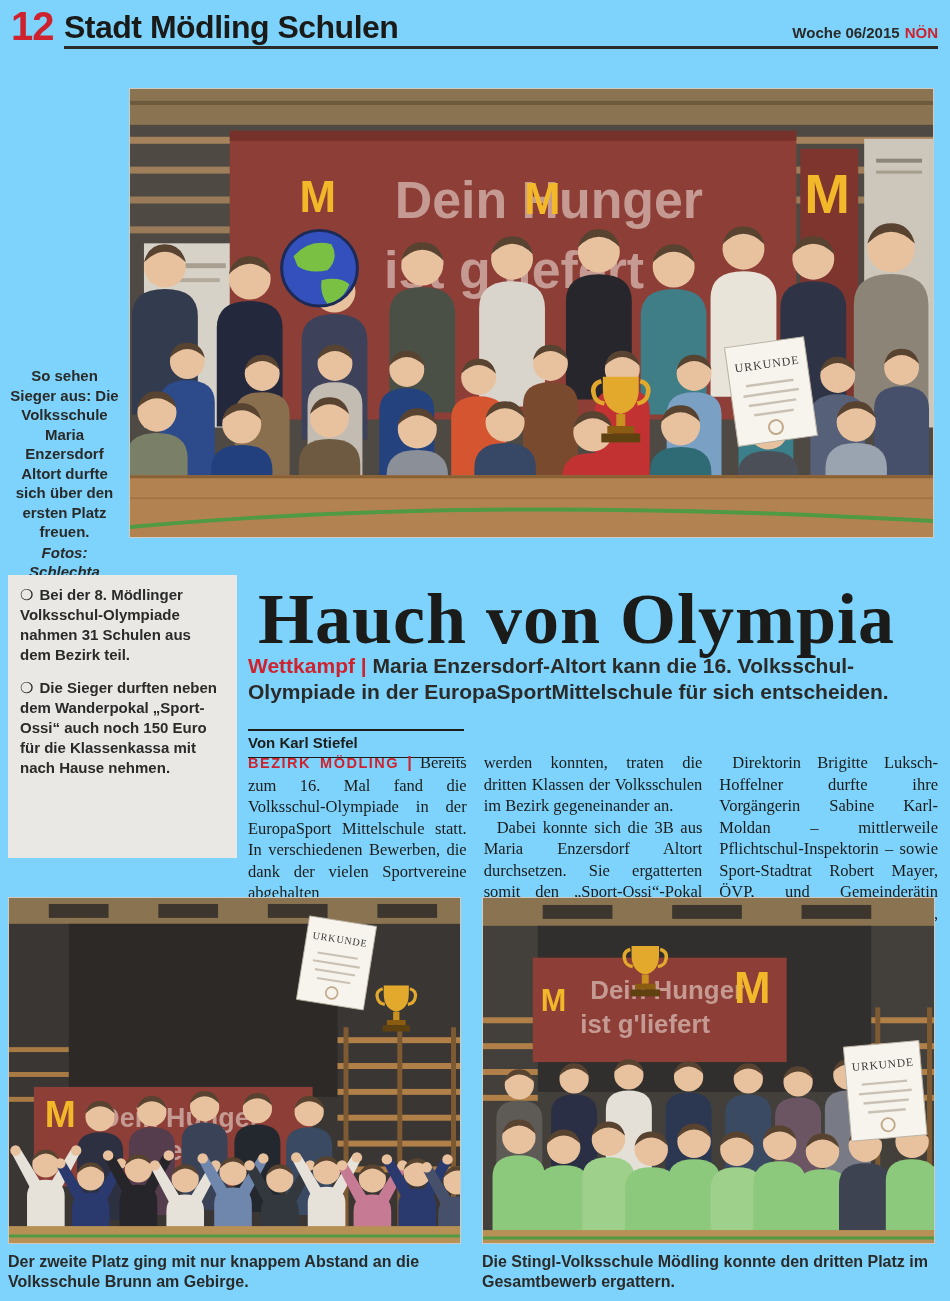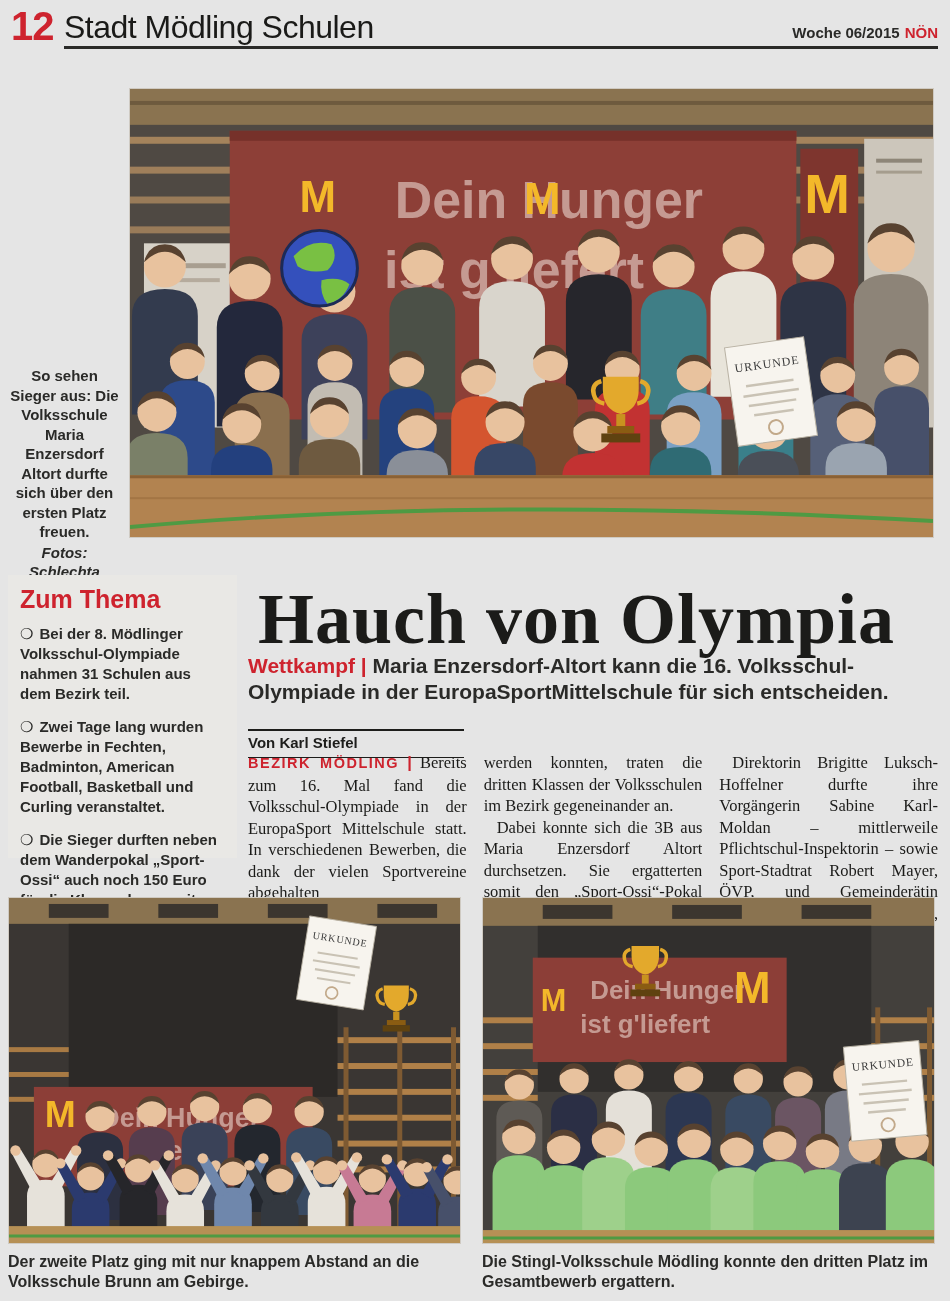--- a/index.html
+++ b/index.html
@@ -1,22 +1,22 @@
 <!DOCTYPE html>
 <html lang="de" style="--accent: #ce232e;"><head>
 <meta charset="utf-8">
 <style>
   :root{ --accent:#ce232e; --ink:#1d1d1b; }
   html,body{margin:0;padding:0;background:#ffffff;}
-  #page{position:relative;width:950px;height:1301px;background:#e5e5e5;overflow:hidden;
+  #page{position:relative;width:950px;height:1301px;background:#7dd3fc;overflow:hidden;
         font-family:"Liberation Sans",sans-serif;color:var(--ink);}
 
   
   .page-number{position:absolute;left:11px;top:4px;font-size:40px;font-weight:bold;color:var(--accent);letter-spacing:-1px;}
-  .section-title{position:absolute;left:64px;top:9px;font-size:32px;font-weight:normal;color:#1a1a18;letter-spacing:-0.5px;text-align:right;}
+  .section-title{position:absolute;left:64px;top:9px;font-size:32px;font-weight:bold;color:#1a1a18;letter-spacing:-0.5px;text-align:right;}
   .issue-line{position:absolute;right:12px;top:24px;font-size:15px;font-weight:bold;color:#2a2a28;}
   .issue-line .brand{color:var(--accent);margin-left:5px;}
   .header-rule{position:absolute;left:64px;right:12px;top:46px;height:3px;background:#2a2a28;}
 
   
   .photo{position:absolute;border:1px solid #cfcac2;box-sizing:border-box;background:#4a443f;}
   #photo-top{left:129px;top:88px;width:805px;height:450px;}
   #photo-bl{left:8px;top:897px;width:453px;height:347px;}
   #photo-br{left:482px;top:897px;width:453px;height:347px;}
   .photo svg{display:block;width:100%;height:100%;}
@@ -182,23 +182,21 @@
       </g>
     </svg>
   </div>
 
   <div class="side-caption">
     <span>So sehen Sieger aus: Die Volksschule Maria Enzersdorf Altort durfte sich über den ersten Platz freuen.</span>
     <span class="credit">Fotos: Schlechta</span>
   </div>
 
   <div class="theme-box">
-    <p class="theme-title">Zum Thema</p>
     <p class="theme-item"><span class="bullet">❍</span><span>Bei der 8. Mödlinger Volksschul-Olympiade nahmen 31 Schulen aus dem Bezirk teil.</span></p>
-    <p class="theme-item"><span class="bullet">❍</span><span>Zwei Tage lang wurden Bewerbe in Fechten, Badminton, American Football, Basketball und Curling veranstaltet.</span></p>
     <p class="theme-item"><span class="bullet">❍</span><span>Die Sieger durften neben dem Wanderpokal „Sport-Ossi“ auch noch 150 Euro für die Klassenkassa mit nach Hause nehmen.</span></p>
   </div>
 
   <h1 class="headline">Hauch von Olympia</h1>
   <div class="subhead">
     <span class="kicker">Wettkampf</span>
     <span class="sep">|</span>
     <span>Maria Enzersdorf-Altort kann die 16. Volksschul-Olympiade in der EuropaSportMittelschule für sich entscheiden.</span>
   </div>
   <div class="byline"><span>Von Karl Stiefel</span></div>

